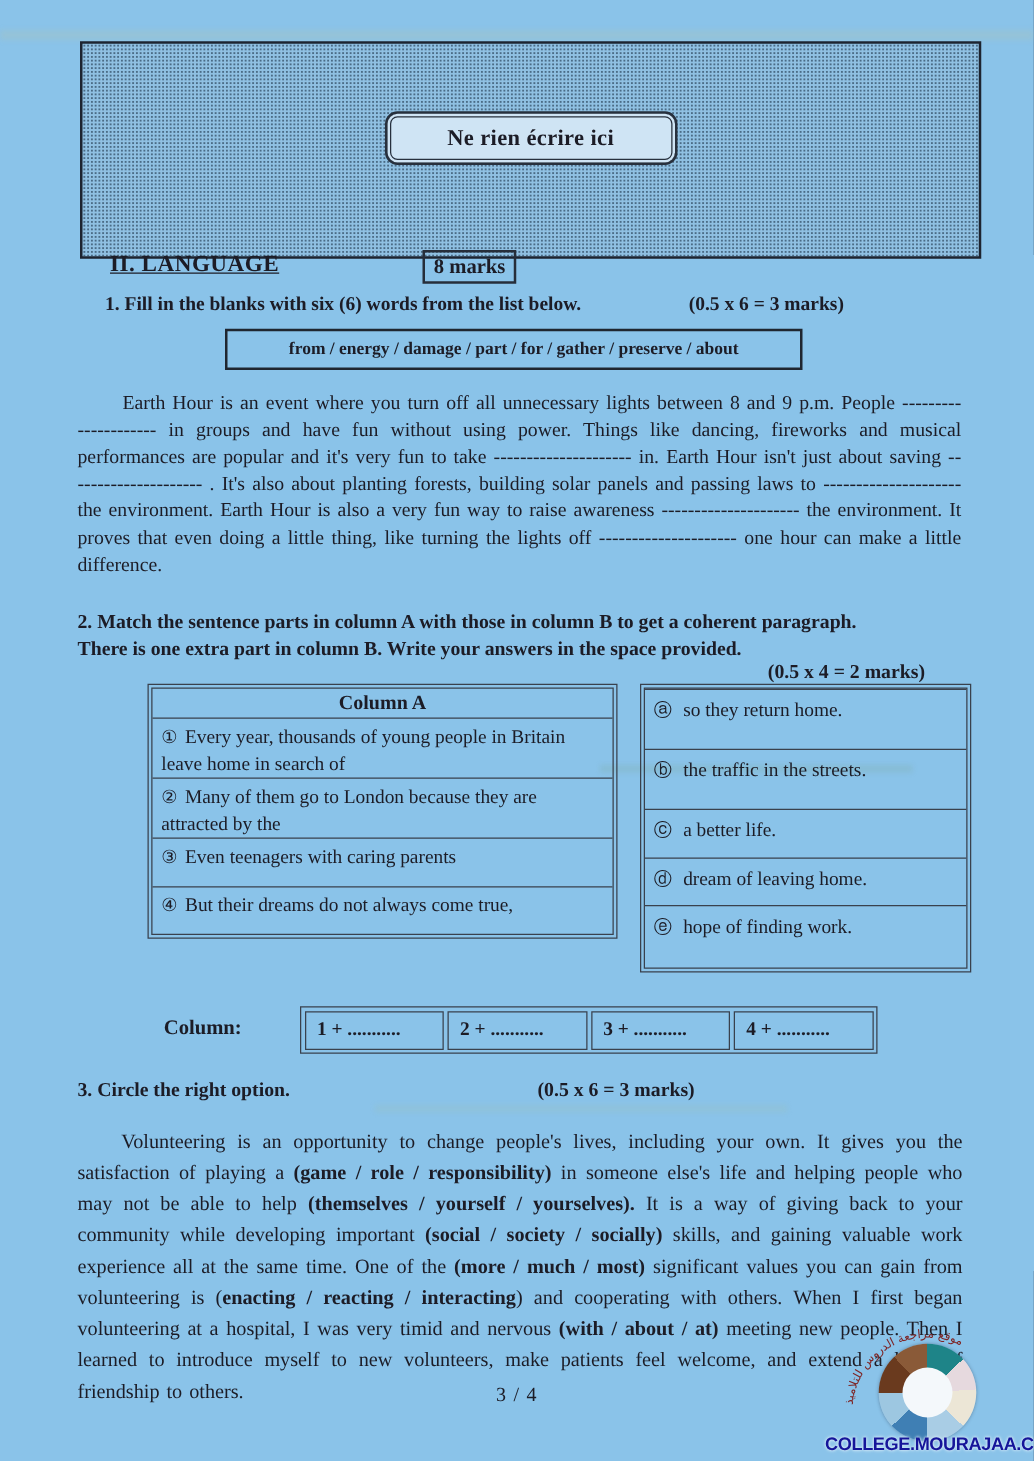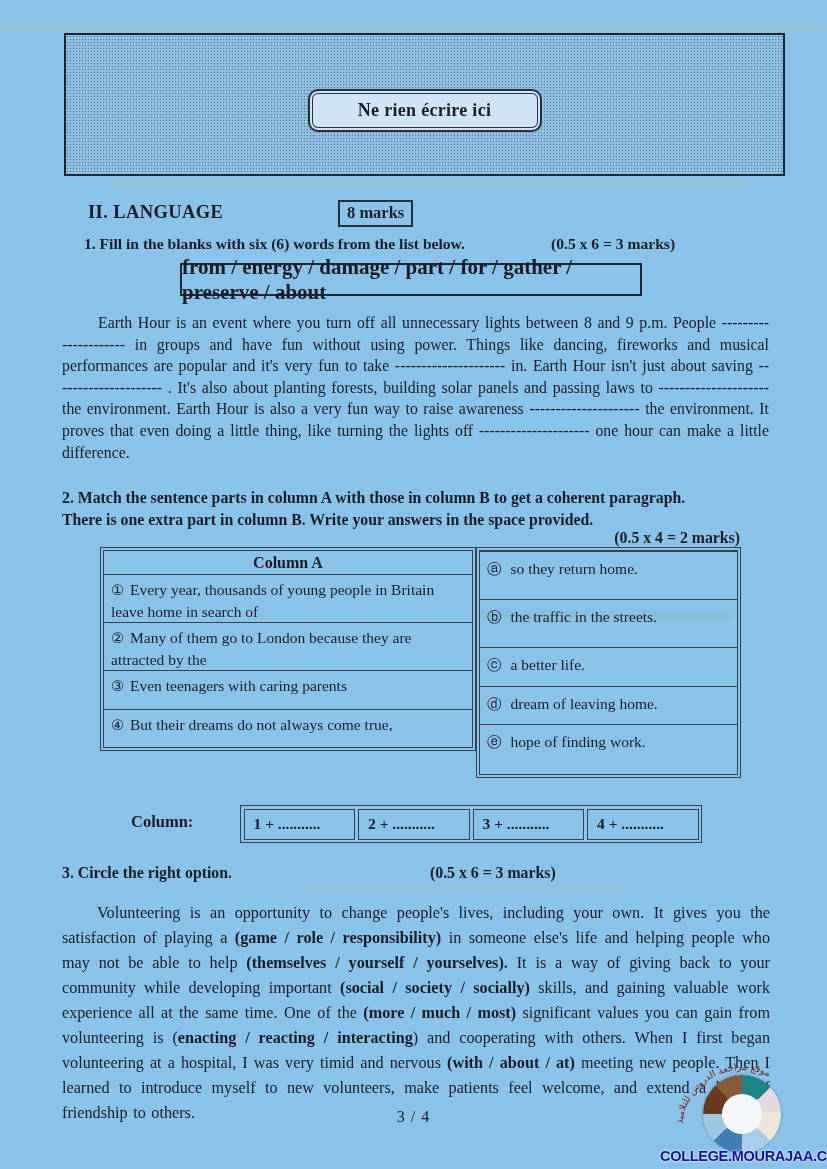--- a/index.html
+++ b/index.html
@@ -11,56 +11,56 @@
   }
   
   .streak { position:absolute; pointer-events:none; filter:blur(2px); }
   .s1 { left:0; top:24px; width:827px; height:8px; background:rgba(170,195,185,.35); }
   .s2 { left:110px; top:180px; width:640px; height:7px; background:rgba(160,190,175,.28); }
   .s3 { left:300px; top:884px; width:330px; height:6px; background:rgba(160,190,175,.22); }
   .s4 { left:480px; top:612px; width:250px; height:6px; background:rgba(120,160,130,.18); }
 
   
   .noscribe {
-    position:absolute; left:64px; top:33px; width:721px; height:143px;
+    position:absolute; left:64px; top:33px; width:721px; height:174px;
     border:2px solid #1d2430; background-color:#8fc0e2;
     background-image:radial-gradient(rgba(18,38,58,.55) .7px, rgba(18,38,58,0) .95px);
     background-size:3px 3px;
   }
   .noscribe-label {
     position:absolute; left:50%; top:54px; transform:translateX(-50%);
     width:234px; height:43px; background:#cfe4f4;
     border:2px solid #27303d; border-radius:10px;
     box-shadow:inset 0 0 0 2px #cfe4f4, inset 0 0 0 3px #27303d;
     display:flex; align-items:center; justify-content:center;
     font-weight:bold; font-size:18px; letter-spacing:.3px;
   }
 
   .abs { position:absolute; }
-  .sec-title { left:88px; top:202px; font-size:18.5px; font-weight:bold; letter-spacing:.4px; }
+  .sec-title { left:88px; top:202px; font-size:18.5px; font-weight:bold; text-decoration:underline; letter-spacing:.4px; }
   .marks-badge { left:338px; top:200px; border:2px solid #262e3a; padding:1px 7px 2px; font-weight:bold; font-size:16.5px; }
 
   .q1-prompt { left:84px; top:235px; font-size:15.6px; font-weight:bold; }
   .q1-marks  { left:551px; top:235px; font-size:15.6px; font-weight:bold; }
   .word-bank {
     left:180px; top:263px; width:462px; height:33px;
     border:2px solid #1f2630; display:flex; align-items:center; justify-content:center;
-    font-weight:bold; font-size:21px;
+    font-weight:bold; font-size:14px;
   }
   .passage1 {
     left:62px; top:312px; width:707px;
     font-size:15.8px; line-height:21.6px; text-align:justify; text-indent:36px;
     word-spacing:1.5px;
   }
 
   .q2-prompt { left:62px; top:487px; width:707px; font-weight:bold; font-size:15.8px; line-height:21.5px; }
   .q2-marks  { right:87px; top:529px; font-weight:bold; font-size:15.8px;margin-left:24px; }
 
   .match-table { left:100px; top:547px; display:flex; align-items:flex-start; }
-  .mt-col  { border:1.5px solid #39414d; padding:2px; }
+  .mt-col  { border:1.5px solid #39414d; padding:2px;margin-left:18px; }
   .mt-colA { width:376px; }
   .mt-colB { width:265px; }
   .mt-inner{ border:1px solid #39414d; }
   .mt-head { height:23px; display:flex; align-items:center; justify-content:center; font-weight:bold; font-size:16px; }
   .mt-cell { border-top:1.5px solid #39414d; padding:4px 8px 0 7px; font-size:15.5px; line-height:21px; }
   .h48 { height:48px; } .h39 { height:39px; } .h38 { height:38px; } .h50 { height:50px; }
   .circ { font-family:"DejaVu Sans", sans-serif; font-size:14.5px; margin-right:6px; }
   .mt-colB .circ { margin-right:9px; }
   .mt-colB .mt-cell { padding-top:6px; }
 

